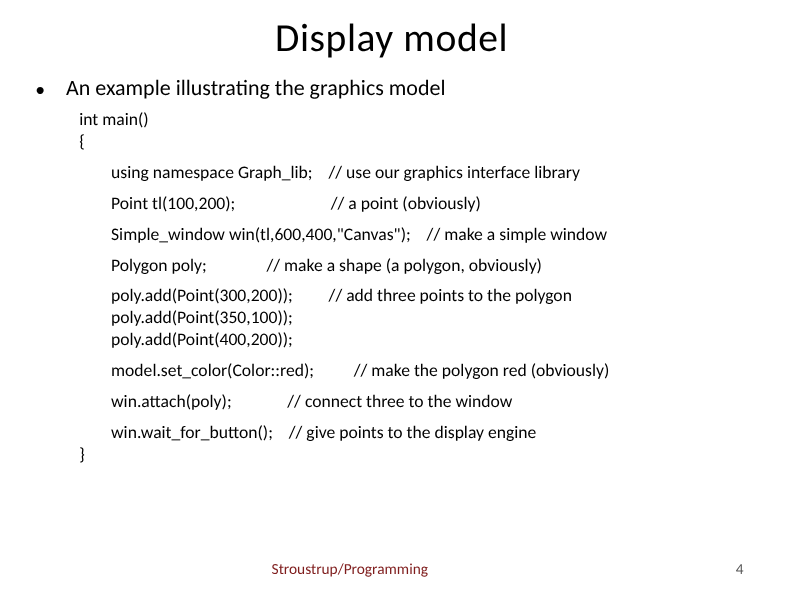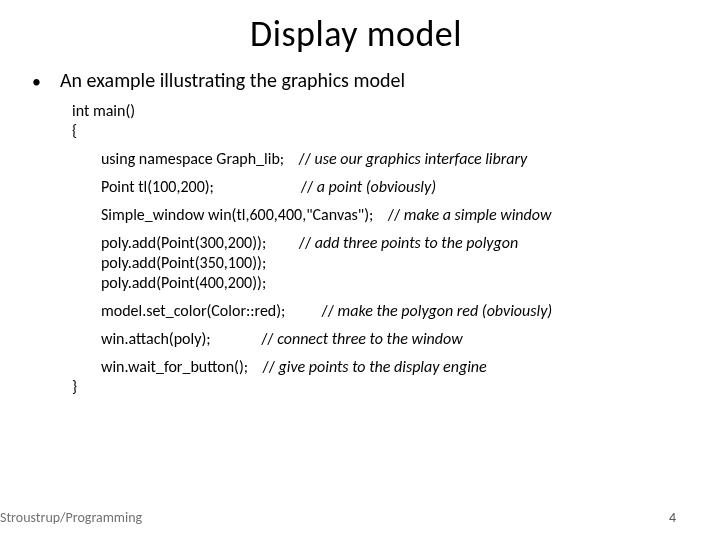--- a/index.html
+++ b/index.html
@@ -46,29 +46,29 @@
     line-height: 1.25;
   }
   .code-line {
     margin: 0;
     white-space: pre;
   }
   .code-line.gap {
     margin-top: 8px;
   }
   .b { font-weight: normal; }
-  .i { font-style: italic; }
+  .i { }
   .footer-center {
     position: absolute;
     bottom: 14px;
     width: 636px;
     left: 0;
-    text-align: left;
+    text-align: center;
     font-size: 14px;
-    color: #737373;
+    color: #7f1d1d;
   }
   .footer-right {
     position: absolute;
     bottom: 14px;
     right: 44px;
     font-size: 14px;
     color: #595959;
   }
 </style>
 </head>
@@ -83,20 +83,21 @@
   <div class="code-block">
     <p class="code-line"><span class="b">int main()</span></p>
     <p class="code-line"><span class="b">{</span></p>
 
     <p class="code-line gap"><span class="b">        using namespace Graph_lib;    </span><span class="b">// </span><span class="i">use our graphics interface library </span></p>
 
     <p class="code-line gap"><span class="b">        Point tl(100,200);                        </span><span class="b">// </span><span class="i">a point (obviously)</span></p>
 
     <p class="code-line gap"><span class="b">        Simple_window win(tl,600,400,"Canvas");    </span><span class="b">// </span><span class="i">make a simple window</span></p>
 
+    <p class="code-line gap"><span class="b">        Polygon poly;               </span><span class="b">// </span><span class="i">make a shape (a polygon, obviously)</span></p>
 
     <p class="code-line gap"><span class="b">        poly.add(Point(300,200));         </span><span class="b">// </span><span class="i">add three points to the polygon</span></p>
     <p class="code-line"><span class="b">        poly.add(Point(350,100));</span></p>
     <p class="code-line"><span class="b">        poly.add(Point(400,200));</span></p>
 
     <p class="code-line gap"><span class="b">        model.set_color(Color::red);          </span><span class="b">// </span><span class="i">make the polygon red (obviously)</span></p>
 
     <p class="code-line gap"><span class="b">        win.attach(poly);              </span><span class="b">// </span><span class="i">connect three to the window</span></p>
 
     <p class="code-line gap"><span class="b">        win.wait_for_button();    </span><span class="b">// </span><span class="i">give points to the display engine</span></p>

